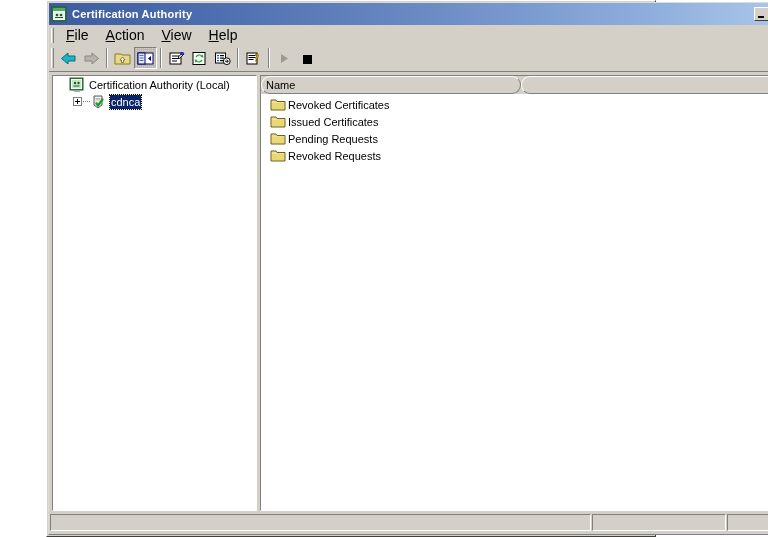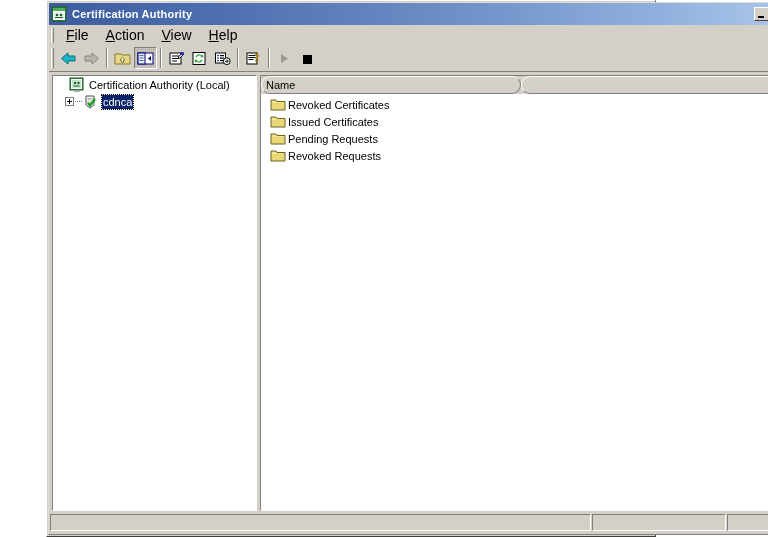--- a/index.html
+++ b/index.html
@@ -231,21 +231,21 @@
   }
 
   
   .tree-row {
     display: flex;
     align-items: center;
     height: 17px;
     padding-left: 16px;
     white-space: nowrap;
   }
-  .tree-row.child { padding-left: 12px; }
+  .tree-row.child { padding-left: 20px; }
   .expander {
     width: 9px; height: 9px;
     box-sizing: border-box;
     border: 1px solid #808080;
     background: #ffffff;
     position: relative;
     flex: 0 0 auto;
     margin-right: 0px;
   }
   .expander::before {

